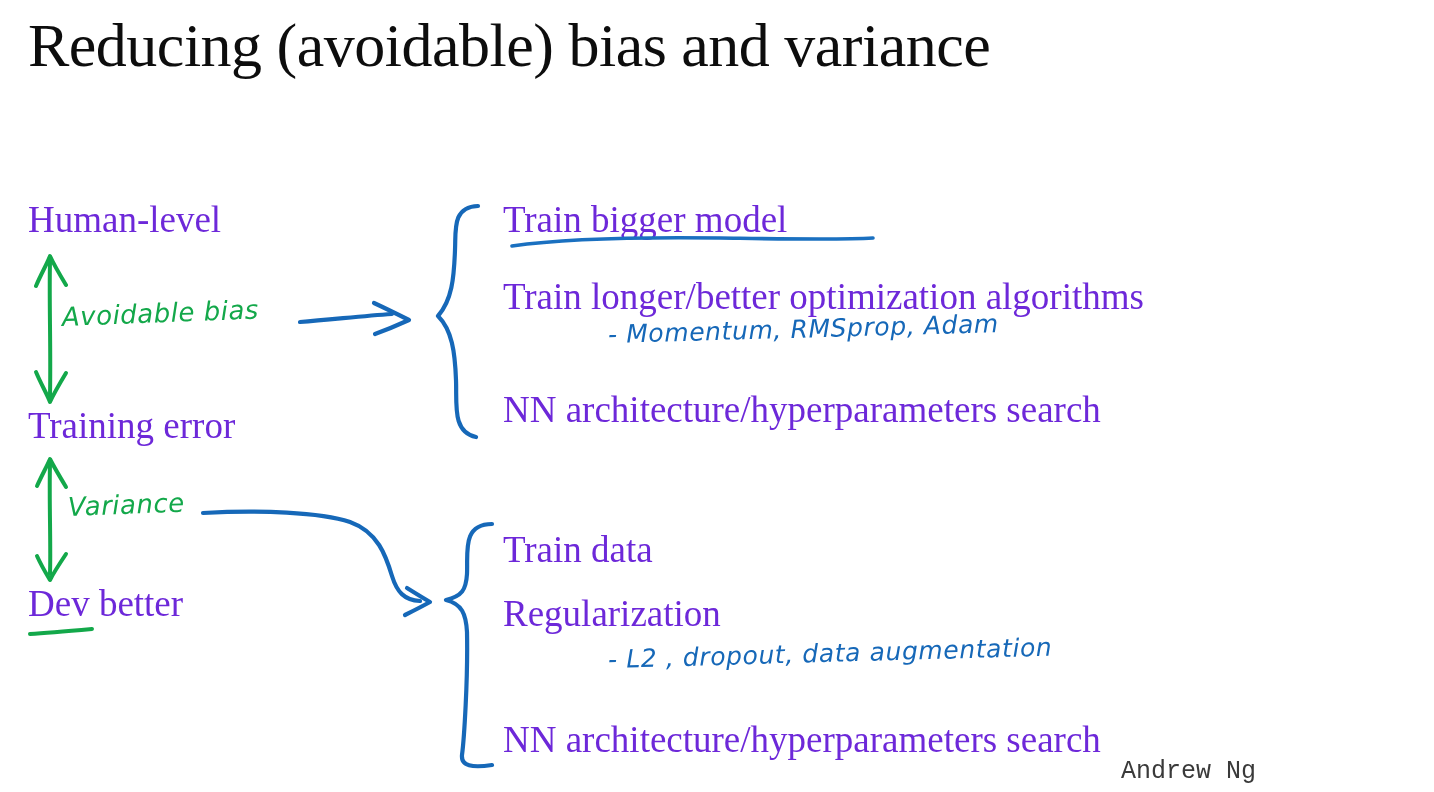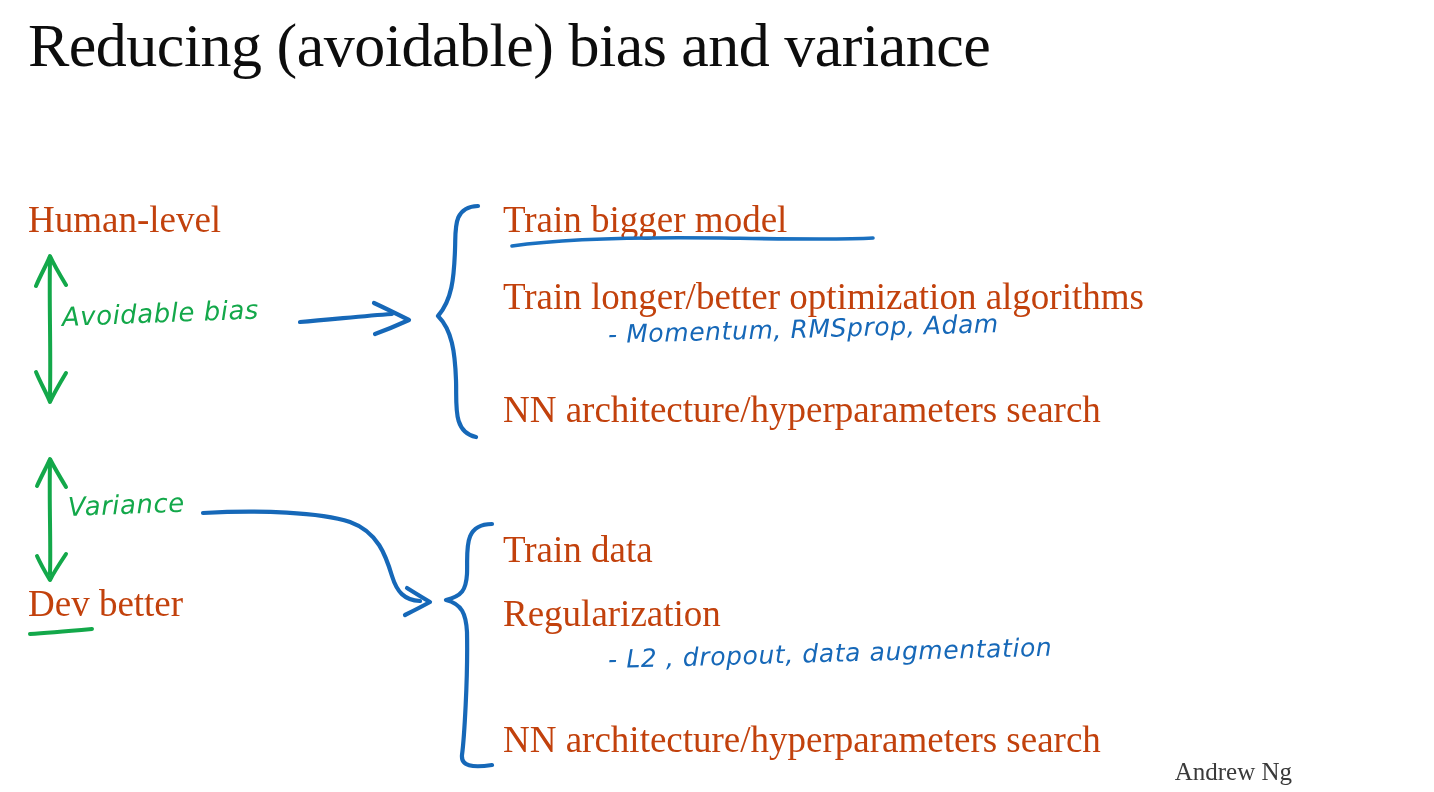--- a/index.html
+++ b/index.html
@@ -11,42 +11,41 @@
   body {
     font-family: "Liberation Serif", "DejaVu Serif", serif;
     color: #000000;
   }
   #slide {
     position: relative;
     width: 1278px;
     height: 792px;
     background: #ffffff;
     overflow: hidden;
-    padding-left: 36px;
   }
   .abs { position: absolute; }
 
   
   #slide-title {
     left: 28px;
     top: 8px;
     font-family: "Liberation Serif", "DejaVu Serif", serif;
     font-size: 62px;
     line-height: 74px;
     letter-spacing: -0.5px;
     color: #0d0d0d;
     white-space: nowrap;
   }
 
   
   .body-text {
     font-family: "Liberation Serif", "DejaVu Serif", serif;
     font-size: 37px;
     line-height: 44px;
-    color: #c2410c;
+    color: #6d28d9;
     white-space: nowrap;
   }
   .left-label { font-size: 37px; }
 
   
   .hand {
     font-family: "DejaVu Sans", sans-serif;
     font-style: italic;
     white-space: nowrap;
     font-weight: 500;
@@ -71,21 +70,21 @@
     letter-spacing: 3px;
     font-style: normal;
     transform: rotate(-3deg);
     transform-origin: left center;
   }
 
   
   #footer-author {
     right: 22px;
     bottom: 6px;
-    font-family: Liberation Serif, serif;
+    font-family: Liberation Mono, monospace;
     font-size: 25px;
     color: #3a3a3a;
     white-space: nowrap;
   }
 
   
   #ink-layer {
     left: 0; top: 0;
     width: 1434px; height: 792px;
     pointer-events: none;
@@ -114,20 +113,21 @@
 </style>
 </head>
 <body>
 
 <div id="slide">
 
   <div class="abs" id="slide-title">Reducing (avoidable) bias and variance</div>
 
   <div class="abs body-text left-label" style="left:28px; top:198px;">Human-level</div>
 
+  <div class="abs body-text left-label" style="left:28px; top:404px;">Training error</div>
 
   <div class="abs body-text left-label" style="left:28px; top:582px;">Dev better</div>
 
   <div class="abs hand hand-green" style="left:62px; top:302px;">Avoidable bias</div>
 
   <div class="abs hand hand-green" style="left:68px; top:492px;">Variance</div>
 
   <div class="abs body-text" style="left:503px; top:275px;">Train longer/better optimization algorithms</div>
 
   <div class="abs body-text" style="left:503px; top:198px;">Train bigger model</div>

